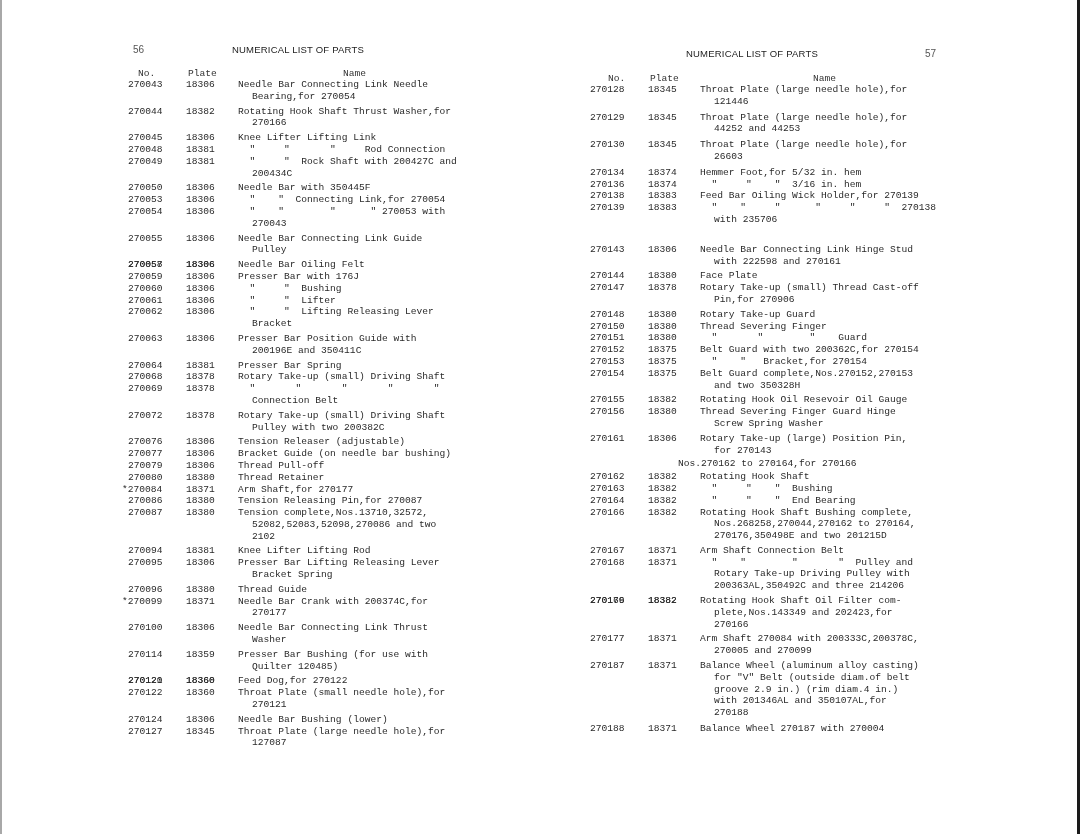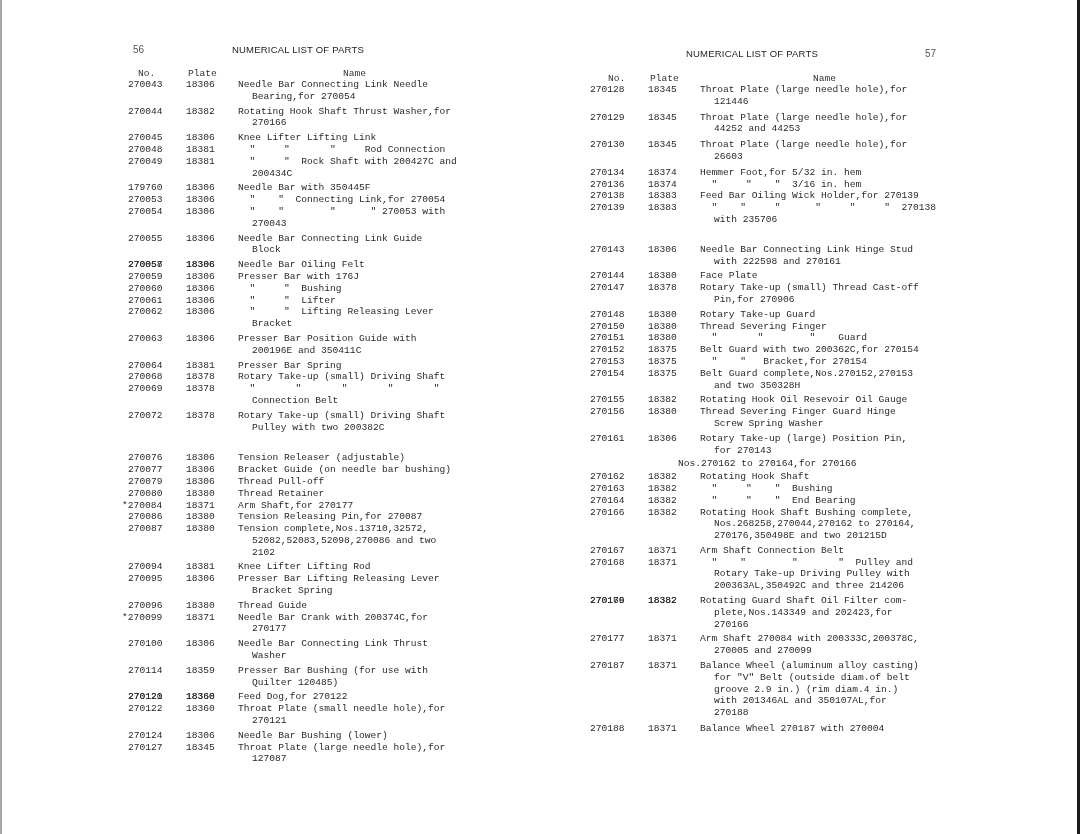--- a/index.html
+++ b/index.html
@@ -34,36 +34,36 @@
   <div class="hdr" style="left:104px; top:38px;">NUMERICAL LIST OF PARTS</div>
   <div class="colhead" style="left:10px; top:62px;">No.</div>
   <div class="colhead" style="left:60px; top:62px;">Plate</div>
   <div class="colhead" style="left:215px; top:62px;">Name</div>
   <div class="list" style="top:73px;" id="left-list">
       <div class="entry" style="margin-top: 0px;"><span class="no">270043</span><span class="plate">18306</span><span class="name"><span>Needle Bar Connecting Link Needle</span><span class="cont">Bearing,for 270054</span></span></div>
       <div class="entry" style="margin-top: 3px;"><span class="no">270044</span><span class="plate">18382</span><span class="name"><span>Rotating Hook Shaft Thrust Washer,for</span><span class="cont">270166</span></span></div>
       <div class="entry" style="margin-top: 3px;"><span class="no">270045</span><span class="plate">18306</span><span class="name"><span>Knee Lifter Lifting Link</span></span></div>
       <div class="entry" style="margin-top: 0px;"><span class="no">270048</span><span class="plate">18381</span><span class="name"><span>  "     "       "     Rod Connection</span></span></div>
       <div class="entry" style="margin-top: 0px;"><span class="no">270049</span><span class="plate">18381</span><span class="name"><span>  "     "  Rock Shaft with 200427C and</span><span class="cont">200434C</span></span></div>
-      <div class="entry" style="margin-top: 3px;"><span class="no">179760</span><span class="plate">18306</span><span class="name"><span>Needle Bar with 350445F</span></span></div>
+      <div class="entry" style="margin-top: 3px;"><span class="no">270050</span><span class="plate">18306</span><span class="name"><span>Needle Bar with 350445F</span></span></div>
       <div class="entry" style="margin-top: 0px;"><span class="no">270053</span><span class="plate">18306</span><span class="name"><span>  "    "  Connecting Link,for 270054</span></span></div>
       <div class="entry" style="margin-top: 0px;"><span class="no">270054</span><span class="plate">18306</span><span class="name"><span>  "    "        "      " 270053 with</span><span class="cont">270043</span></span></div>
-      <div class="entry" style="margin-top: 3px;"><span class="no">270055</span><span class="plate">18306</span><span class="name"><span>Needle Bar Connecting Link Guide</span><span class="cont">Block</span></span></div>
+      <div class="entry" style="margin-top: 3px;"><span class="no">270055</span><span class="plate">18306</span><span class="name"><span>Needle Bar Connecting Link Guide</span><span class="cont">Pulley</span></span></div>
       <div class="entry" style="margin-top: 3px;"><span class="no">270057</span><span class="plate">18306</span></div>
       <div class="entry" style="margin-top: 3px;"><span class="no">270058</span><span class="plate">18306</span><span class="name"><span>Needle Bar Oiling Felt</span></span></div>
       <div class="entry" style="margin-top: 0px;"><span class="no">270059</span><span class="plate">18306</span><span class="name"><span>Presser Bar with 176J</span></span></div>
       <div class="entry" style="margin-top: 0px;"><span class="no">270060</span><span class="plate">18306</span><span class="name"><span>  "     "  Bushing</span></span></div>
       <div class="entry" style="margin-top: 0px;"><span class="no">270061</span><span class="plate">18306</span><span class="name"><span>  "     "  Lifter</span></span></div>
       <div class="entry" style="margin-top: 0px;"><span class="no">270062</span><span class="plate">18306</span><span class="name"><span>  "     "  Lifting Releasing Lever</span><span class="cont">Bracket</span></span></div>
       <div class="entry" style="margin-top: 3px;"><span class="no">270063</span><span class="plate">18306</span><span class="name"><span>Presser Bar Position Guide with</span><span class="cont">200196E and 350411C</span></span></div>
       <div class="entry" style="margin-top: 3px;"><span class="no">270064</span><span class="plate">18381</span><span class="name"><span>Presser Bar Spring</span></span></div>
       <div class="entry" style="margin-top: 0px;"><span class="no">270068</span><span class="plate">18378</span><span class="name"><span>Rotary Take-up (small) Driving Shaft</span></span></div>
       <div class="entry" style="margin-top: 0px;"><span class="no">270069</span><span class="plate">18378</span><span class="name"><span>  "       "       "       "       "</span><span class="cont">Connection Belt</span></span></div>
       <div class="entry" style="margin-top: 3px;"><span class="no">270072</span><span class="plate">18378</span><span class="name"><span>Rotary Take-up (small) Driving Shaft</span><span class="cont">Pulley with two 200382C</span></span></div>
-      <div class="entry" style="margin-top: 19px;"><span class="no">270076</span><span class="plate">18306</span><span class="name"><span>Tension Releaser (adjustable)</span></span></div>
+      <div class="entry" style="margin-top: 3px;"><span class="no">270076</span><span class="plate">18306</span><span class="name"><span>Tension Releaser (adjustable)</span></span></div>
       <div class="entry" style="margin-top: 0px;"><span class="no">270077</span><span class="plate">18306</span><span class="name"><span>Bracket Guide (on needle bar bushing)</span></span></div>
       <div class="entry" style="margin-top: 0px;"><span class="no">270079</span><span class="plate">18306</span><span class="name"><span>Thread Pull-off</span></span></div>
       <div class="entry" style="margin-top: 0px;"><span class="no">270080</span><span class="plate">18380</span><span class="name"><span>Thread Retainer</span></span></div>
       <div class="entry" style="margin-top: 0px;"><span class="no" style="left: -6px;">*270084</span><span class="plate">18371</span><span class="name"><span>Arm Shaft,for 270177</span></span></div>
       <div class="entry" style="margin-top: 0px;"><span class="no">270086</span><span class="plate">18380</span><span class="name"><span>Tension Releasing Pin,for 270087</span></span></div>
       <div class="entry" style="margin-top: 0px;"><span class="no">270087</span><span class="plate">18380</span><span class="name"><span>Tension complete,Nos.13710,32572,</span><span class="cont">52082,52083,52098,270086 and two</span><span class="cont">2102</span></span></div>
       <div class="entry" style="margin-top: 3px;"><span class="no">270094</span><span class="plate">18381</span><span class="name"><span>Knee Lifter Lifting Rod</span></span></div>
       <div class="entry" style="margin-top: 0px;"><span class="no">270095</span><span class="plate">18306</span><span class="name"><span>Presser Bar Lifting Releasing Lever</span><span class="cont">Bracket Spring</span></span></div>
       <div class="entry" style="margin-top: 3px;"><span class="no">270096</span><span class="plate">18380</span><span class="name"><span>Thread Guide</span></span></div>
       <div class="entry" style="margin-top: 0px;"><span class="no" style="left: -6px;">*270099</span><span class="plate">18371</span><span class="name"><span>Needle Bar Crank with 200374C,for</span><span class="cont">270177</span></span></div>
@@ -104,18 +104,18 @@
       <div class="entry" style="margin-top: 0px;"><span class="no">270156</span><span class="plate">18380</span><span class="name"><span>Thread Severing Finger Guard Hinge</span><span class="cont">Screw Spring Washer</span></span></div>
       <div class="entry" style="margin-top: 3px;"><span class="no">270161</span><span class="plate">18306</span><span class="name"><span>Rotary Take-up (large) Position Pin,</span><span class="cont">for 270143</span></span></div>
       <div class="subhead" style="padding-left: 88px; margin-top: 2px;">Nos.270162 to 270164,for 270166</div>
       <div class="entry" style="margin-top: 1px;"><span class="no">270162</span><span class="plate">18382</span><span class="name"><span>Rotating Hook Shaft</span></span></div>
       <div class="entry" style="margin-top: 0px;"><span class="no">270163</span><span class="plate">18382</span><span class="name"><span>  "     "    "  Bushing</span></span></div>
       <div class="entry" style="margin-top: 0px;"><span class="no">270164</span><span class="plate">18382</span><span class="name"><span>  "     "    "  End Bearing</span></span></div>
       <div class="entry" style="margin-top: 0px;"><span class="no">270166</span><span class="plate">18382</span><span class="name"><span>Rotating Hook Shaft Bushing complete,</span><span class="cont">Nos.268258,270044,270162 to 270164,</span><span class="cont">270176,350498E and two 201215D</span></span></div>
       <div class="entry" style="margin-top: 3px;"><span class="no">270167</span><span class="plate">18371</span><span class="name"><span>Arm Shaft Connection Belt</span></span></div>
       <div class="entry" style="margin-top: 0px;"><span class="no">270168</span><span class="plate">18371</span><span class="name"><span>  "    "        "       "  Pulley and</span><span class="cont">Rotary Take-up Driving Pulley with</span><span class="cont">200363AL,350492C and three 214206</span></span></div>
       <div class="entry" style="margin-top: 3px;"><span class="no">270169</span><span class="plate">18382</span></div>
-      <div class="entry" style="margin-top: 3px;"><span class="no">270176</span><span class="plate">18382</span><span class="name"><span>Rotating Guard Shaft Oil Filter com-</span><span class="cont">plete,Nos.143349 and 202423,for</span><span class="cont">270166</span></span></div>
+      <div class="entry" style="margin-top: 3px;"><span class="no">270176</span><span class="plate">18382</span><span class="name"><span>Rotating Hook Shaft Oil Filter com-</span><span class="cont">plete,Nos.143349 and 202423,for</span><span class="cont">270166</span></span></div>
       <div class="entry" style="margin-top: 3px;"><span class="no">270177</span><span class="plate">18371</span><span class="name"><span>Arm Shaft 270084 with 200333C,200378C,</span><span class="cont">270005 and 270099</span></span></div>
       <div class="entry" style="margin-top: 3px;"><span class="no">270187</span><span class="plate">18371</span><span class="name"><span>Balance Wheel (aluminum alloy casting)</span><span class="cont">for "V" Belt (outside diam.of belt</span><span class="cont">groove 2.9 in.) (rim diam.4 in.)</span><span class="cont">with 201346AL and 350107AL,for</span><span class="cont">270188</span></span></div>
       <div class="entry" style="margin-top: 4px;"><span class="no">270188</span><span class="plate">18371</span><span class="name"><span>Balance Wheel 270187 with 270004</span></span></div>
     </div>
 </div>
 
 </body></html>

